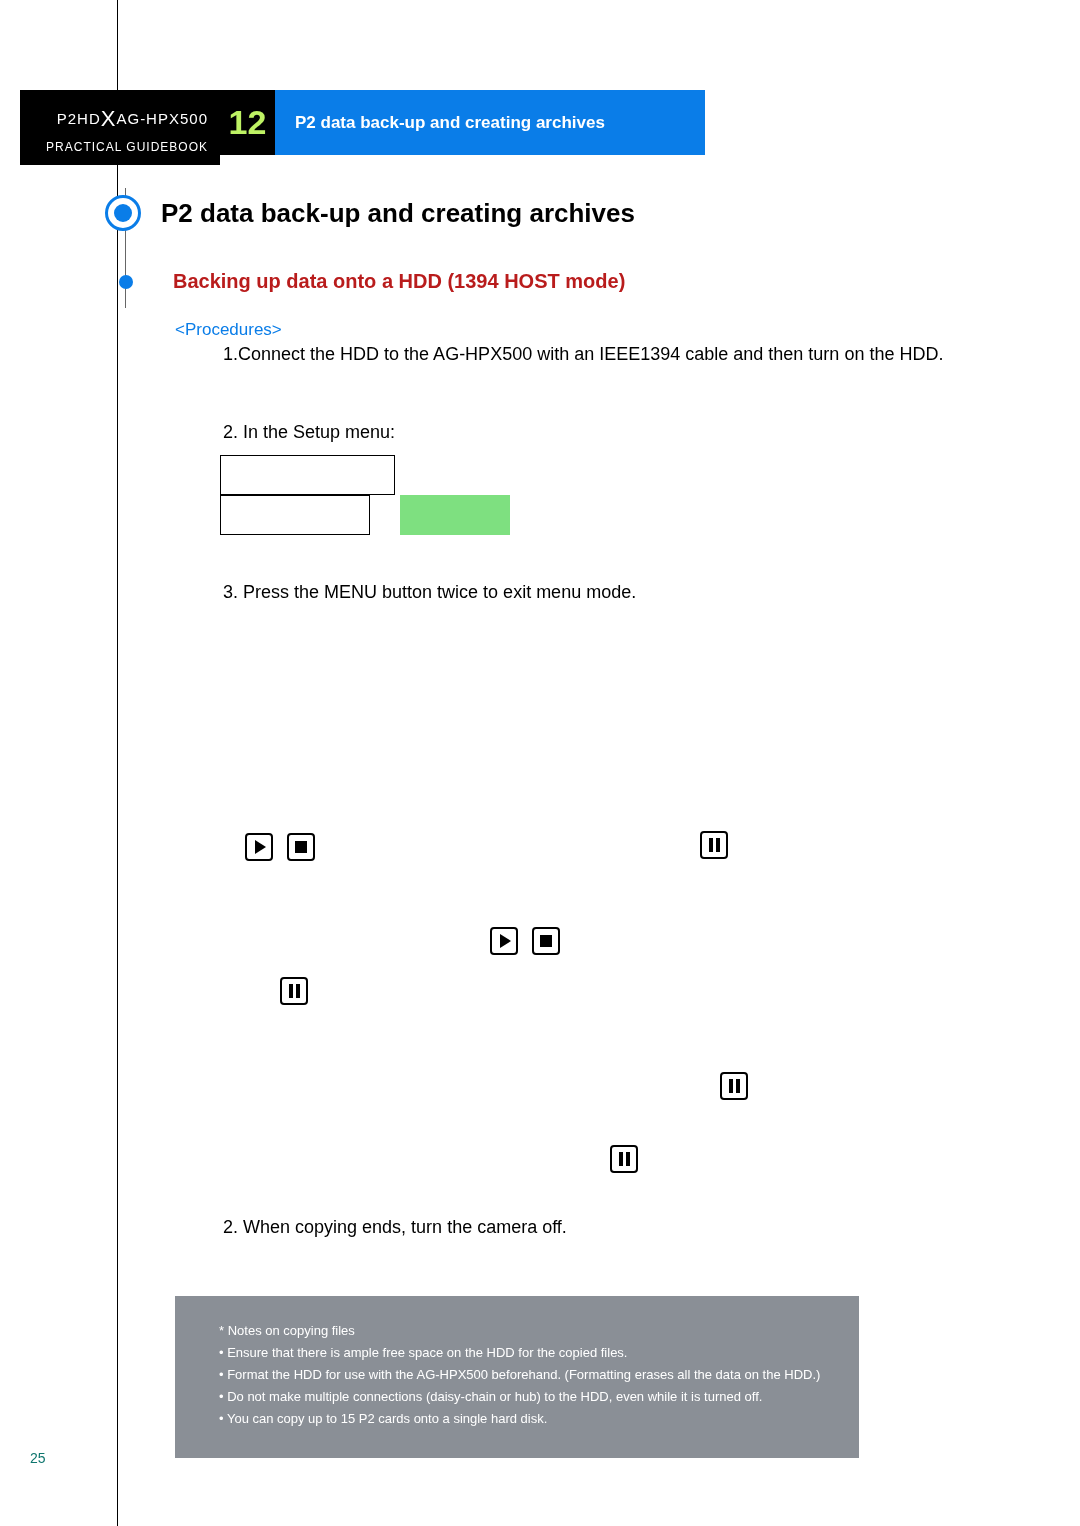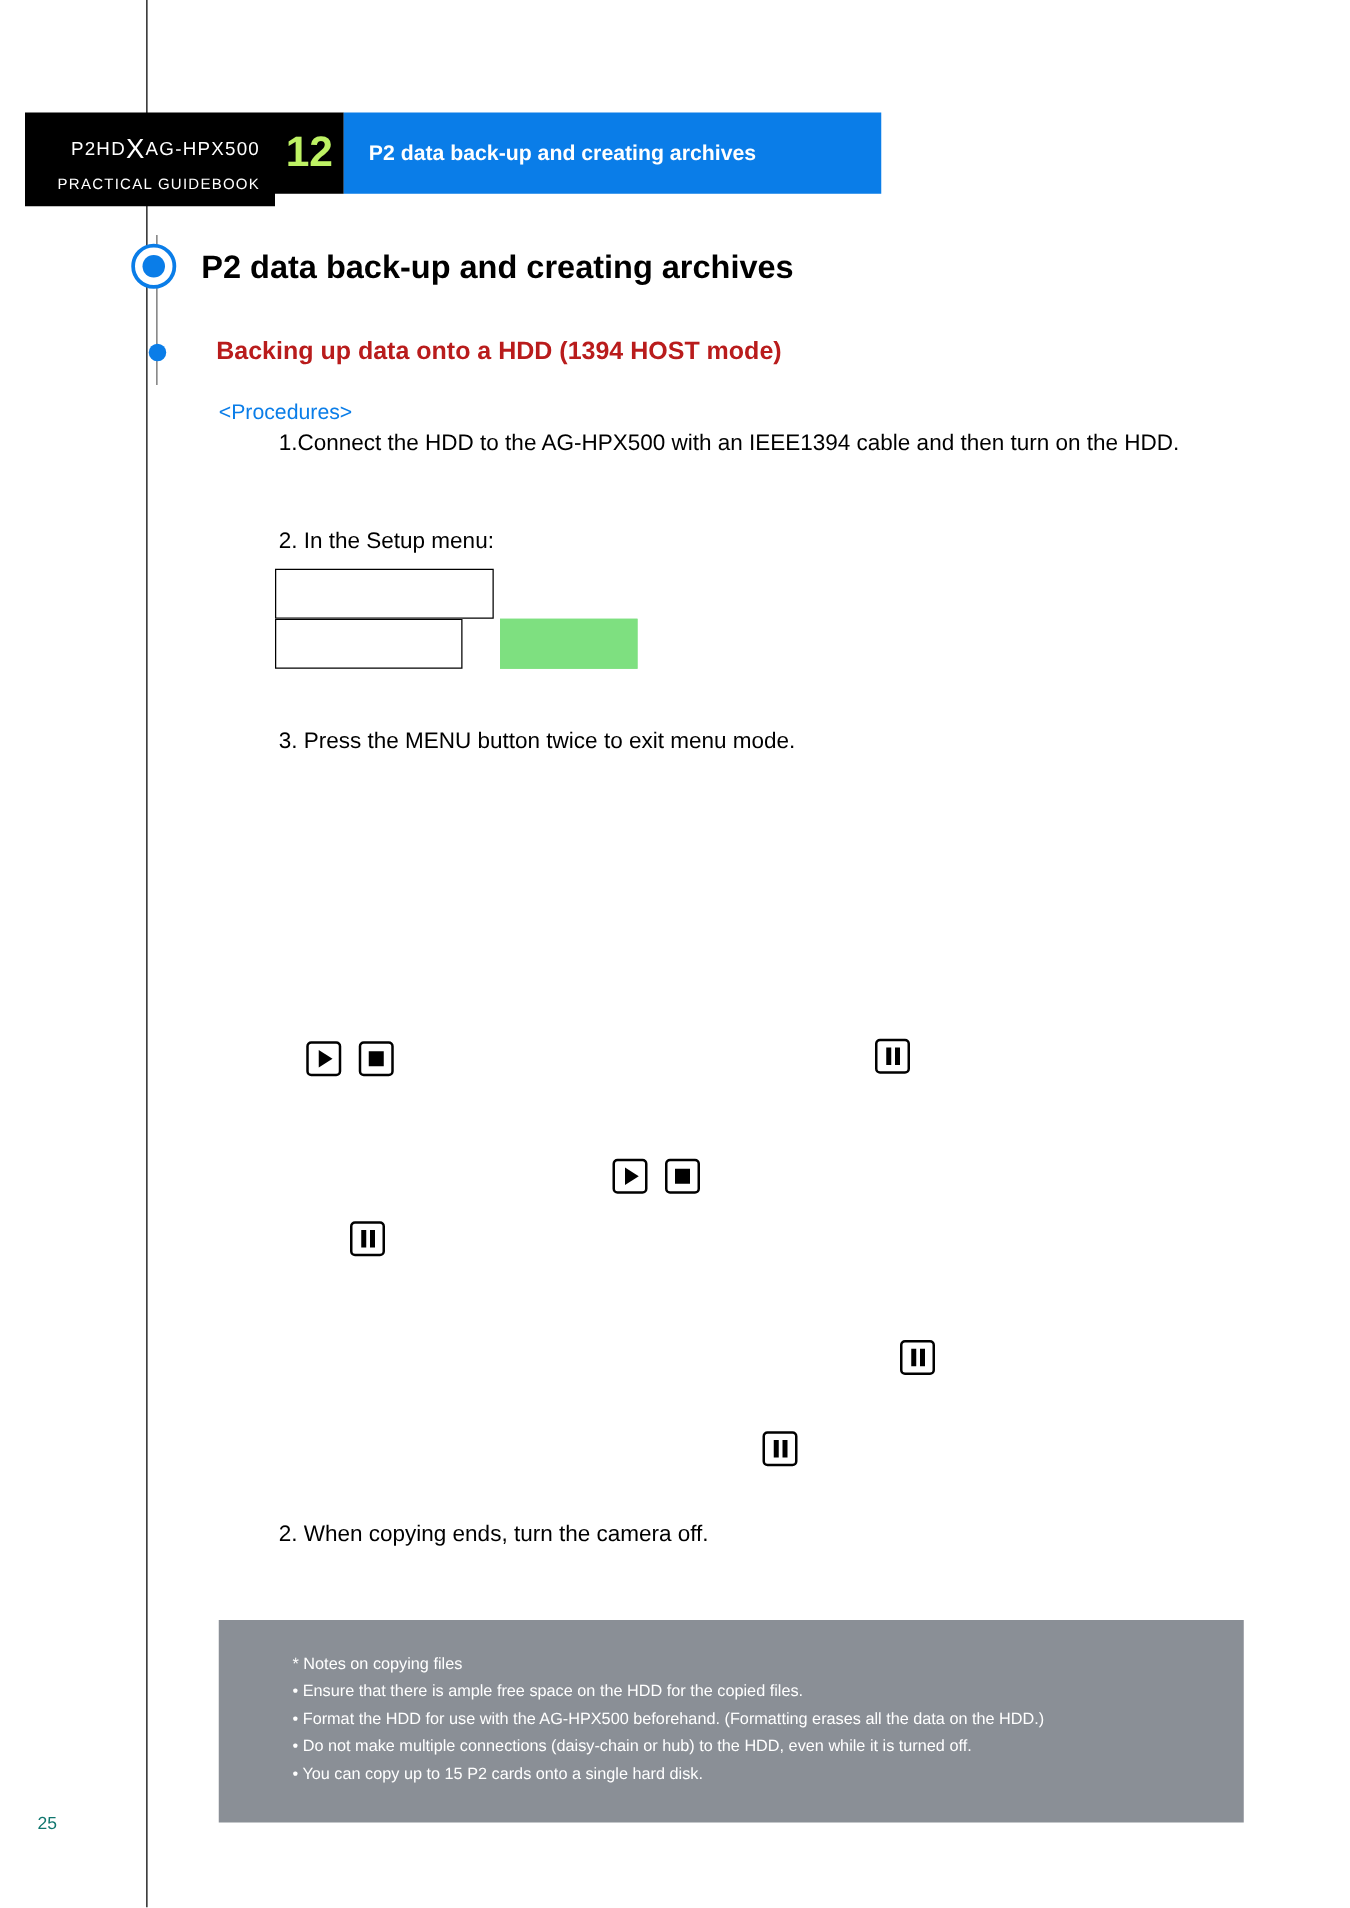--- a/index.html
+++ b/index.html
@@ -191,24 +191,24 @@
   .pause-bars {
     display: flex; gap: 3px;
   }
   .pause-bars div {
     width: 4px; height: 14px; background: #000;
   }
   .notes-panel {
     position: absolute;
     left: 175px;
     top: 1296px;
-    width: 820px;
+    width: 684px;
     background: #8a8f96;
     color: #fff;
-    padding: 24px 30px 28px 59px;
+    padding: 24px 30px 28px 44px;
     font-size: 13px;
     line-height: 1.7;
   }
   .page-num {
     position: absolute;
     left: 30px;
     top: 1450px;
     font-size: 14px;
     color: #0f766e;
   }

